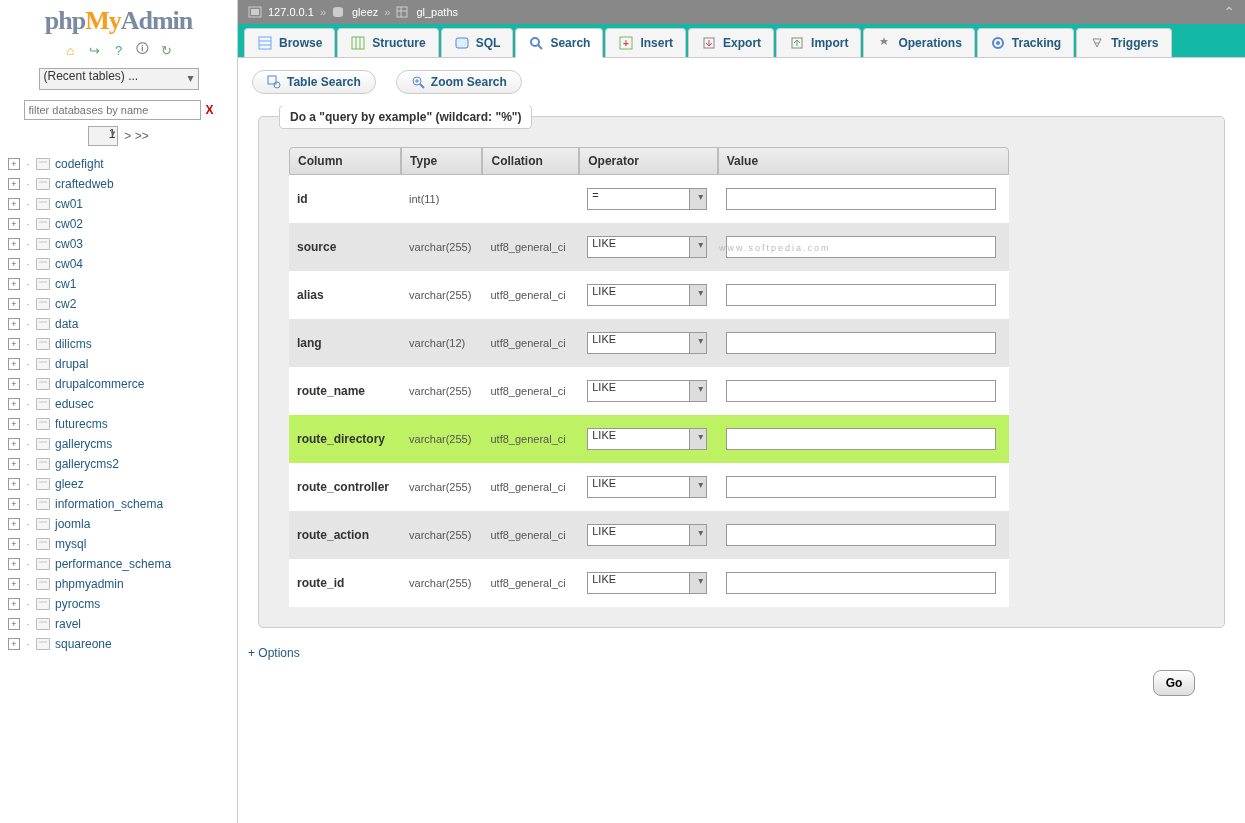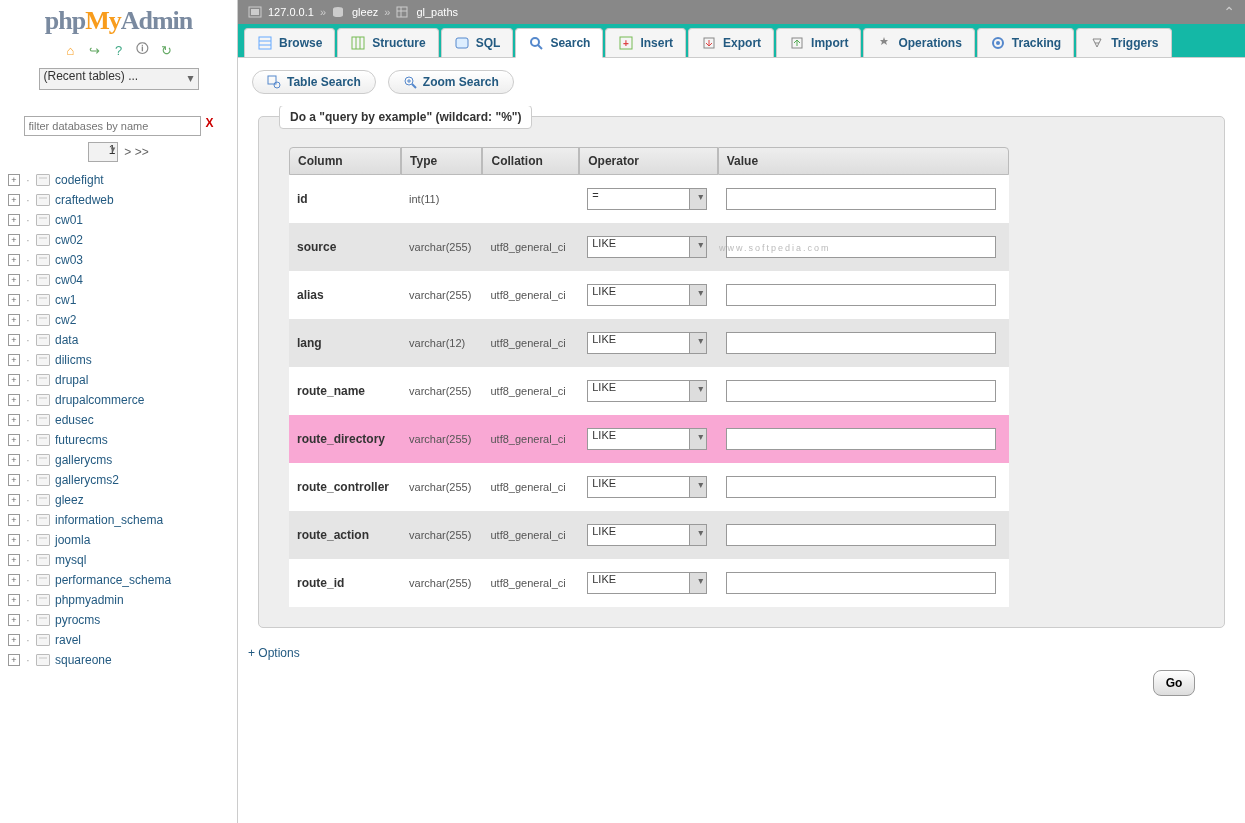--- a/index.html
+++ b/index.html
@@ -7,23 +7,23 @@
 #app { display: flex; height: 823px; width: 1245px; }
 
 
 .sidebar { width: 238px; background: #fff; border-right: 1px solid #ccc; display: flex; flex-direction: column; align-items: center; padding-top: 2px; }
 .logo { font-family: Georgia, serif; font-size: 26px; font-weight: bold; margin: 4px 0 2px; letter-spacing: -1px; }
 .logo .p1 { color: #7a8aa0; }
 .logo .p2 { color: #f89c1c; }
 .logo .p3 { color: #7a8aa0; }
 .toolbar-icons { display: flex; gap: 8px; margin: 4px 0 10px; }
 .ticon { width: 16px; height: 16px; display: inline-flex; align-items: center; justify-content: center; font-size: 13px; cursor: pointer; }
-.recent-select { width: 160px; height: 22px; border: 1px solid #aaa; background: #f2f2f2; font-size: 12px; padding: 0 4px; margin-bottom: 26px; position: relative; }
+.recent-select { width: 160px; height: 22px; border: 1px solid #aaa; background: #f2f2f2; font-size: 12px; padding: 0 4px; margin-bottom: 10px; position: relative; }
 .recent-select::after { content: "▾"; position: absolute; right: 4px; top: 2px; color: #666; }
-.filter-row { display: flex; align-items: flex-start; gap: 4px; margin-bottom: 6px; width: 190px; }
+.filter-row { display: flex; align-items: center; gap: 4px; margin-bottom: 6px; width: 190px; }
 .filter-input { flex: 1; border: 1px solid #aaa; height: 20px; padding: 0 4px; font-size: 11px; color: #888; }
 .filter-x { color: #c00; font-weight: bold; cursor: pointer; font-size: 12px; }
 .pager-row { display: flex; align-items: center; gap: 6px; margin-bottom: 8px; }
 .pager-select { width: 30px; height: 20px; border: 1px solid #aaa; text-align: right; padding-right: 2px; background: #f2f2f2; position: relative; }
 .pager-select::after { content: "▾"; position: absolute; right: 2px; top: 1px; font-size: 9px; color: #666; }
 .pager-arrows { color: #666; cursor: pointer; }
 .db-tree { width: 100%; padding: 0 8px; overflow-y: auto; }
 .db-item { display: flex; align-items: center; height: 20px; gap: 2px; cursor: pointer; }
 .tree-toggle { width: 12px; height: 12px; border: 1px solid #999; display: inline-flex; align-items: center; justify-content: center; font-size: 9px; color: #666; background: #fff; line-height: 1; }
 .tree-dot { width: 12px; text-align: center; color: #999; font-size: 10px; }
@@ -37,38 +37,38 @@
 .bc-icon { width: 14px; height: 12px; display: inline-block; }
 .bc-sep { color: #ccc; }
 .bc-link { color: #fff; cursor: pointer; }
 .bc-collapse { margin-left: auto; color: #ccc; cursor: pointer; font-size: 14px; }
 
 .tabs { display: flex; background: #14b8a6; border-bottom: 1px solid #ccc; height: 34px; padding-left: 6px; }
 .tab { display: flex; align-items: center; gap: 6px; padding: 0 12px; background: #f5f5f5; border: 1px solid #ccc; border-bottom: none; margin: 4px 2px 0 0; border-radius: 4px 4px 0 0; cursor: pointer; color: #235a81; font-weight: bold; font-size: 12px; height: 29px; }
 .tab.active { background: #fff; height: 30px; border-bottom: 1px solid #fff; position: relative; z-index: 2; }
 .tab-icon { width: 16px; height: 16px; display: inline-flex; align-items: center; justify-content: center; font-size: 12px; }
 
-.subtabs { display: flex; gap: 12px; padding: 12px 14px; background: #fff; }
+.subtabs { display: flex; gap: 20px; padding: 12px 14px; background: #fff; }
 .subtab { display: flex; align-items: center; gap: 6px; padding: 4px 14px; border: 1px solid #ccc; border-radius: 12px; background: linear-gradient(#fff,#eee); cursor: pointer; color: #235a81; font-weight: bold; font-size: 12px; }
 .subtab-icon { width: 14px; height: 14px; display: inline-flex; align-items: center; justify-content: center; }
 
 .content { flex: 1; background: #fff; padding: 10px 20px 10px 20px; overflow-y: auto; position: relative; }
 .panel { border: 1px solid #ccc; background: #eee; border-radius: 5px; padding: 30px 30px 20px; position: relative; }
 .panel-title { position: absolute; top: -12px; left: 20px; background: #fff; border: 1px solid #ccc; border-radius: 4px; padding: 4px 10px; font-weight: bold; font-size: 12px; }
 
 .grid { display: table; width: 720px; border-collapse: separate; border-spacing: 0; }
 .grow { display: table-row; }
 .gcell { display: table-cell; padding: 6px 8px; vertical-align: middle; }
 .ghead .gcell { background: linear-gradient(#eee,#ddd); border: 1px solid #bbb; font-weight: bold; color: #333; font-size: 12px; margin-top: 16px; }
 .ghead .gcell:first-child { border-radius: 4px 0 0 0; }
 .ghead .gcell:last-child { border-radius: 0 4px 0 0; }
 .grow.body .gcell { height: 48px; }
 .grow.body.odd .gcell { background: #fff; }
 .grow.body.even .gcell { background: #e5e5e5; margin-top: 44px; }
-.grow.body.hl .gcell { background: #f9a8d4; }
+.grow.body.hl .gcell { background: #bef264; }
 .col-column { width: 110px; font-weight: bold; color: #333; }
 .col-type { width: 80px; color: #555; font-size: 11px; }
 .col-collation { width: 95px; color: #555; font-size: 11px; }
 .col-operator { width: 135px; }
 .col-value { width: 285px; }
 
 .op-select { width: 120px; height: 22px; border: 1px solid #999; background: #fff; padding: 0 4px; font-size: 11px; position: relative; display: inline-block; }
 .op-select::after { content: ""; position: absolute; right: 0; top: 0; width: 16px; height: 100%; background: #ddd; border-left: 1px solid #999; }
 .op-select::before { content: "▾"; position: absolute; right: 3px; top: 2px; font-size: 10px; color: #666; z-index: 2; }
 .val-input { width: 270px; height: 22px; border: 1px solid #999; padding: 0 4px; background: #fff; }

